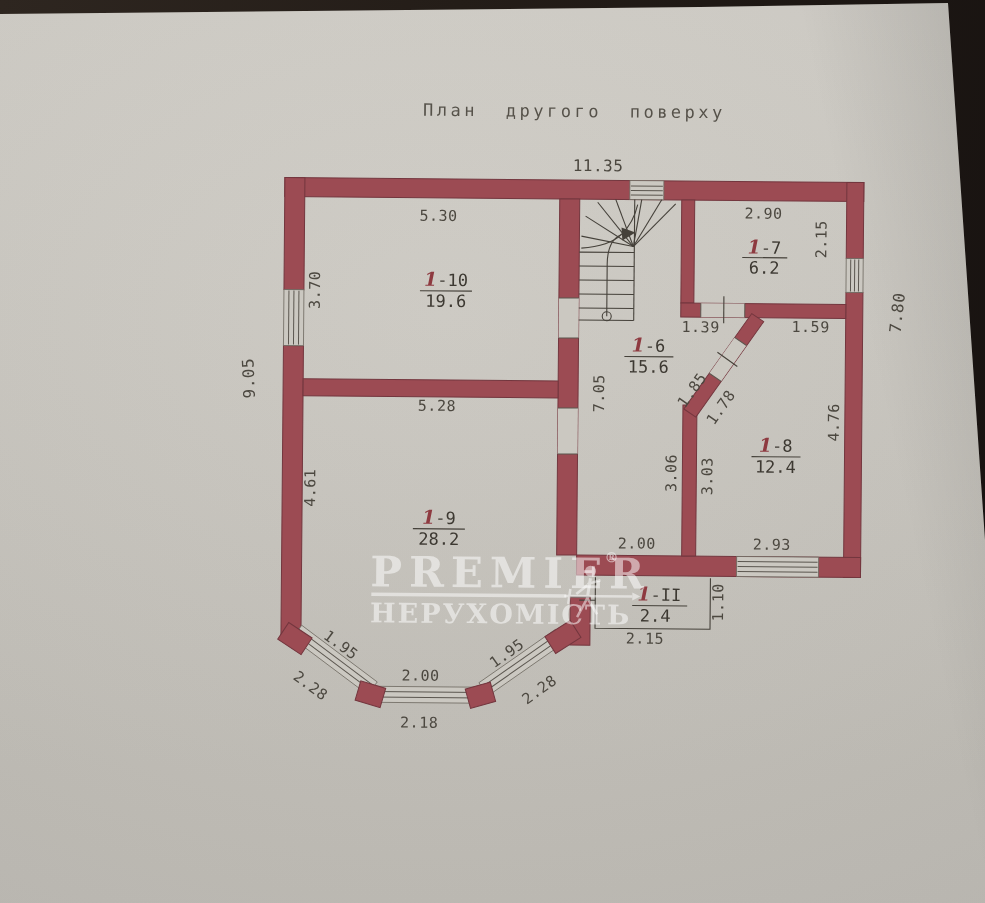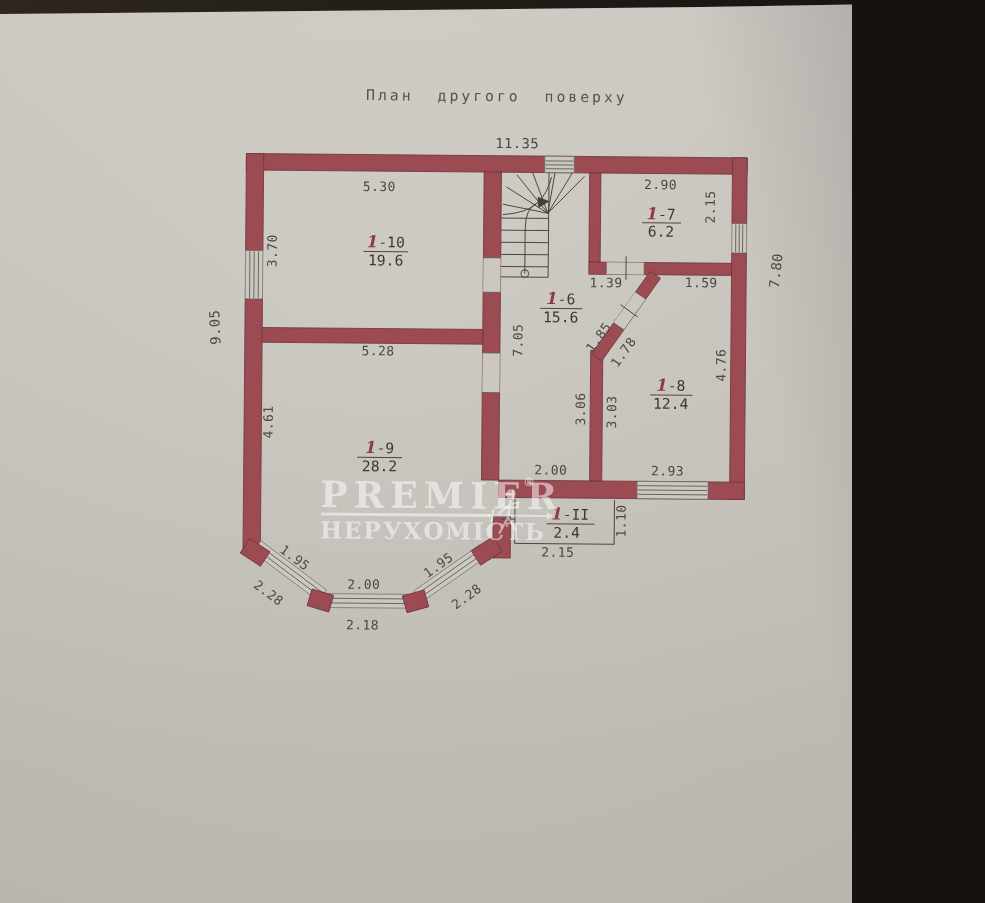--- a/index.html
+++ b/index.html
@@ -1,16 +1,16 @@
 <!DOCTYPE html>
 <html><head>
 <meta charset="utf-8">
 <style>
   html,body{margin:0;padding:0;background:#161210;}
-  .scene{position:relative;width:852px;height:903px;overflow:hidden;
+  .scene{position:relative;width:985px;height:903px;overflow:hidden;
          font-family:"DejaVu Sans Mono",monospace;}
   .photo-bg{position:absolute;inset:0;
     background:linear-gradient(100deg,#2e2620 0%,#241d18 40%,#171210 100%);}
   .paper{position:absolute;inset:0;
     clip-path:polygon(0 14px,700px 7px,948px 3px,985px 540px,985px 903px,0 903px);
     background:
       linear-gradient(258deg,rgba(0,0,0,0.12),rgba(0,0,0,0) 16%),
       linear-gradient(180deg,rgba(255,255,255,0.08),rgba(0,0,0,0.05) 85%),
       radial-gradient(120% 90% at 45% 35%, #cfccc5 0%, #c8c5be 55%, #c0bdb6 100%);}
   svg.plan{position:absolute;inset:0;}

